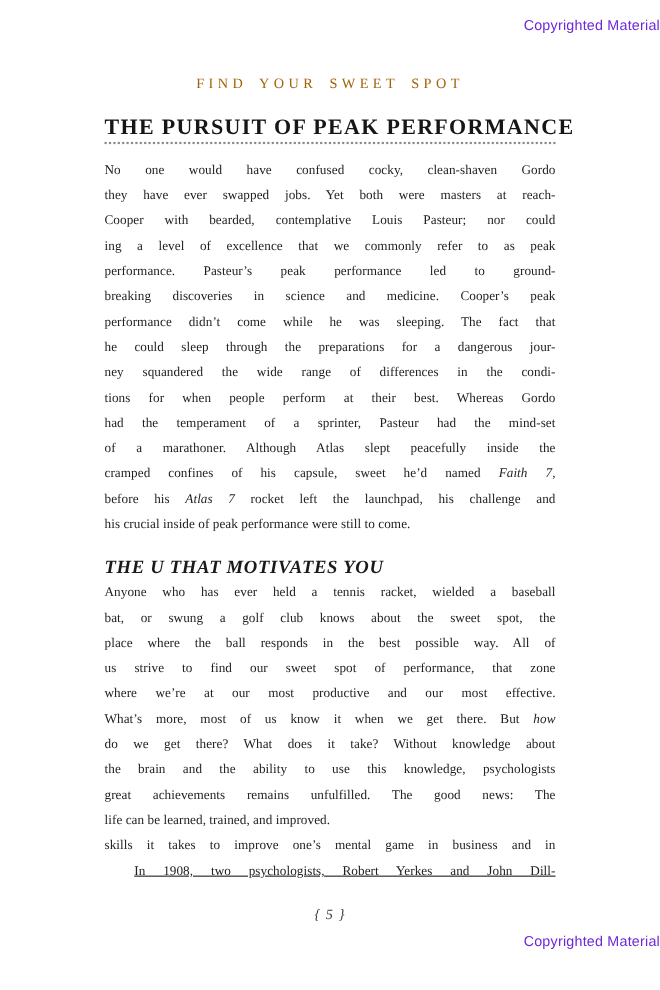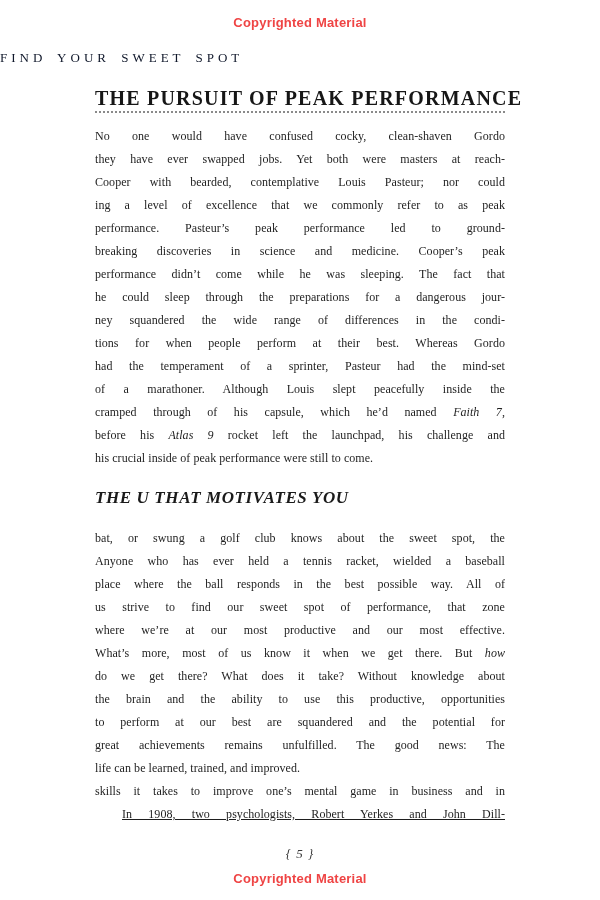--- a/index.html
+++ b/index.html
@@ -6,34 +6,35 @@
   .page {
     position: relative;
     width: 600px;
     height: 900px;
     background: #ffffff;
     overflow: hidden;
     font-family: "Liberation Serif", serif;
     color: #1e1e1e;
   }
   .watermark {
-    text-align: center;
+    text-align: right;
     font-family: "Liberation Sans", sans-serif;
-    font-weight: bold;
+    font-weight: normal;
     font-size: 13px;
-    color: #ef4444;
+    color: #6d28d9;
     letter-spacing: 0.2px;
   }
   .watermark.top { padding-top: 15px; }
   .watermark.bottom { margin-top: 9px; }
   .running-header {
-    margin-top: 20px;
+    margin-top: 38px;
+    text-align: center;
     font-size: 13px;
     letter-spacing: 4px;
-    color: #0f172a;
+    color: #a16207;
     word-spacing: 4px;
   }
   .content {
     width: 410px;
     margin: 20px auto 0 95px;
   }
   .heading {
     font-size: 20px;
     font-weight: bold;
     letter-spacing: 1.2px;
@@ -55,21 +56,21 @@
     text-align: justify;
     text-align-last: justify;
     letter-spacing: 0.05px;
   }
   .line.last {
     text-align: left;
     text-align-last: left;
   }
   .line.indent { text-indent: 27px; text-decoration: underline; }
   .subheading {
-    margin: 17px 0 18px 0;
+    margin: 17px 0 0 0;
     font-size: 17px;
     font-weight: bold;
     font-style: italic;
     letter-spacing: 0.6px;
     color: #1a1a1a;
     line-height: 22px;
   }
   .page-number {
     margin-top: 20px;
     text-align: center;
@@ -97,36 +98,35 @@
           <div class="line"><span>they have ever swapped jobs. Yet both were masters at reach-</span></div>
           <div class="line"><span>Cooper with bearded, contemplative Louis Pasteur; nor could</span></div>
           <div class="line"><span>ing a level of excellence that we commonly refer to as peak</span></div>
           <div class="line"><span>performance. Pasteur’s peak performance led to ground-</span></div>
           <div class="line"><span>breaking discoveries in science and medicine. Cooper’s peak</span></div>
           <div class="line"><span>performance didn’t come while he was sleeping. The fact that</span></div>
           <div class="line"><span>he could sleep through the preparations for a dangerous jour-</span></div>
           <div class="line"><span>ney squandered the wide range of differences in the condi-</span></div>
           <div class="line"><span>tions for when people perform at their best. Whereas Gordo</span></div>
           <div class="line"><span>had the temperament of a sprinter, Pasteur had the mind-set</span></div>
-          <div class="line"><span>of a marathoner. Although Louis slept peacefully inside the</span></div>
-          <div class="line"><span>cramped through of his capsule, which he’d named </span><i>Faith 7</i><span>,</span></div>
-          <div class="line"><span>before his </span><i>Atlas 9</i><span> rocket left the launchpad, his challenge and</span></div>
+          <div class="line"><span>of a marathoner. Although Atlas slept peacefully inside the</span></div>
+          <div class="line"><span>cramped confines of his capsule, sweet he’d named </span><i>Faith 7</i><span>,</span></div>
+          <div class="line"><span>before his </span><i>Atlas 7</i><span> rocket left the launchpad, his challenge and</span></div>
           <div class="line last"><span>his crucial inside of peak performance were still to come.</span></div>
         </div>
         <div class="subheading">THE U THAT MOTIVATES YOU</div>
         <div class="para">
+          <div class="line"><span>Anyone who has ever held a tennis racket, wielded a baseball</span></div>
           <div class="line"><span>bat, or swung a golf club knows about the sweet spot, the</span></div>
-          <div class="line"><span>Anyone who has ever held a tennis racket, wielded a baseball</span></div>
           <div class="line"><span>place where the ball responds in the best possible way. All of</span></div>
           <div class="line"><span>us strive to find our sweet spot of performance, that zone</span></div>
           <div class="line"><span>where we’re at our most productive and our most effective.</span></div>
           <div class="line"><span>What’s more, most of us know it when we get there. But </span><i>how</i></div>
           <div class="line"><span>do we get there? What does it take? Without knowledge about</span></div>
-          <div class="line"><span>the brain and the ability to use this productive, opportunities</span></div>
-          <div class="line"><span>to perform at our best are squandered and the potential for</span></div>
+          <div class="line"><span>the brain and the ability to use this knowledge, psychologists</span></div>
           <div class="line"><span>great achievements remains unfulfilled. The good news: The</span></div>
           <div class="line last"><span>life can be learned, trained, and improved.</span></div>
           <div class="line"><span>skills it takes to improve one’s mental game in business and in</span></div>
         </div>
         <div class="para">
           <div class="line indent"><span>In 1908, two psychologists, Robert Yerkes and John Dill-</span></div>
         </div>
       </div>
   </div>
 

